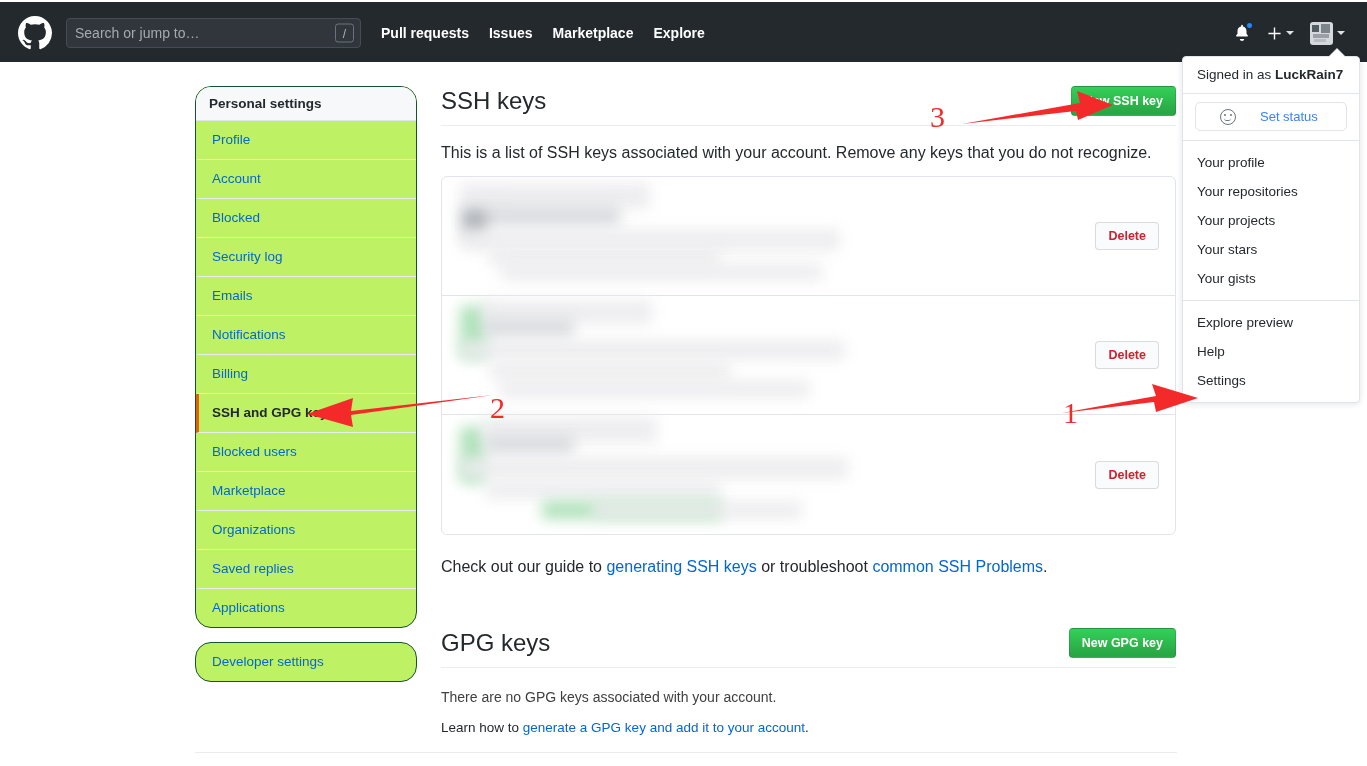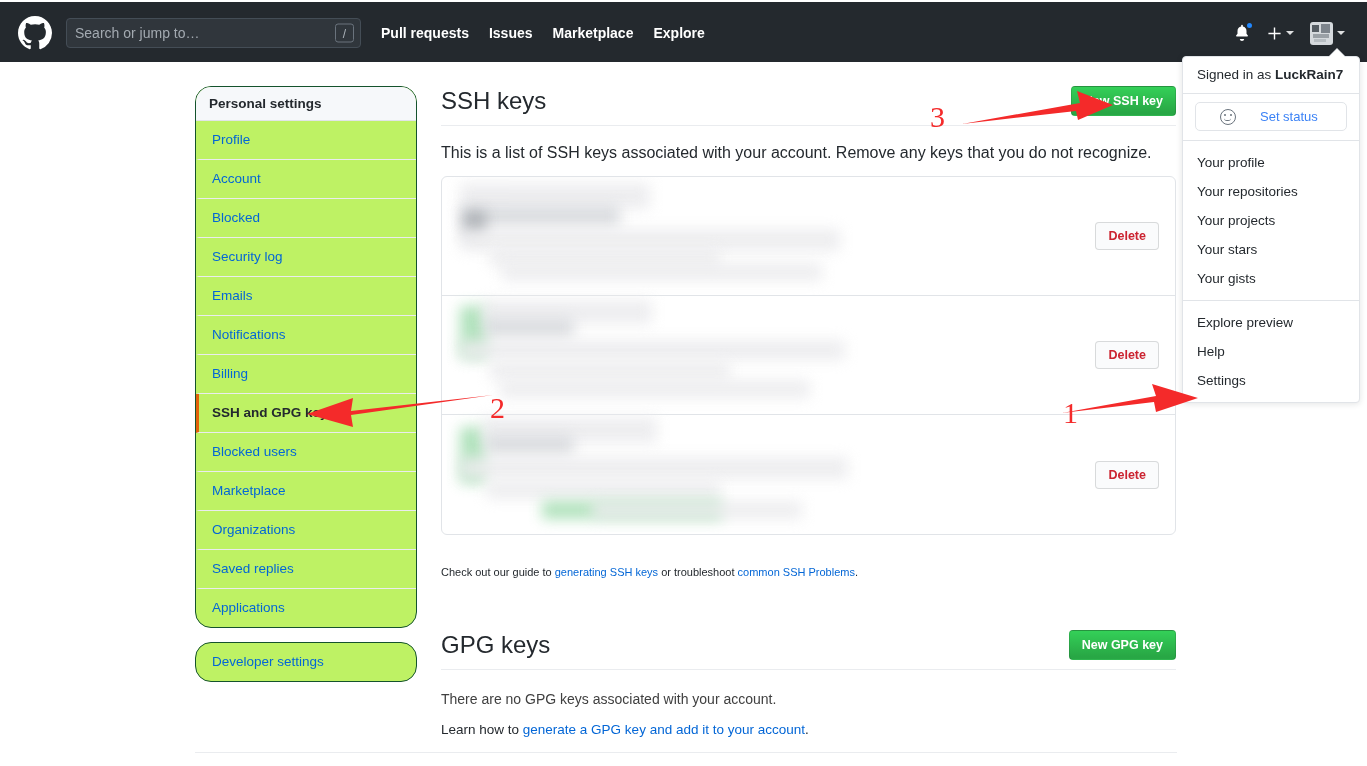--- a/index.html
+++ b/index.html
@@ -214,21 +214,21 @@
     font-size: 12.5px; font-weight: bold;
     padding: 5px 12px; line-height: 16px; cursor: pointer;
   }
   
   .blur { position: absolute; filter: blur(7px); opacity: .9; }
   .b-grey { background: #d8dade; }
   .b-grey-d { background: #a8acb1; }
   .b-grey-l { background: #ececee; }
   .b-green { background: #a8dfb5; }
 
-  .help-line { font-size: 11px; color: #24292e; margin-top: 31px; }
+  .help-line { font-size: 16px; color: #24292e; margin-top: 23px; }
   .help-line a { color: #0366d6; text-decoration: none; }
 
   .gpg-head { margin-top: 52px; }
   .gpg-desc { font-size: 14px; color: #404040; margin-top: 21px; }
   .gpg-learn { font-size: 13.5px; color: #24292e; margin-top: 15px; }
   .gpg-learn a { color: #0366d6; text-decoration: none; }
 
   .bottom-rule {
     position: absolute; left: 195px; top: 690px;
     width: 982px; height: 1px; background: #eaecef;

